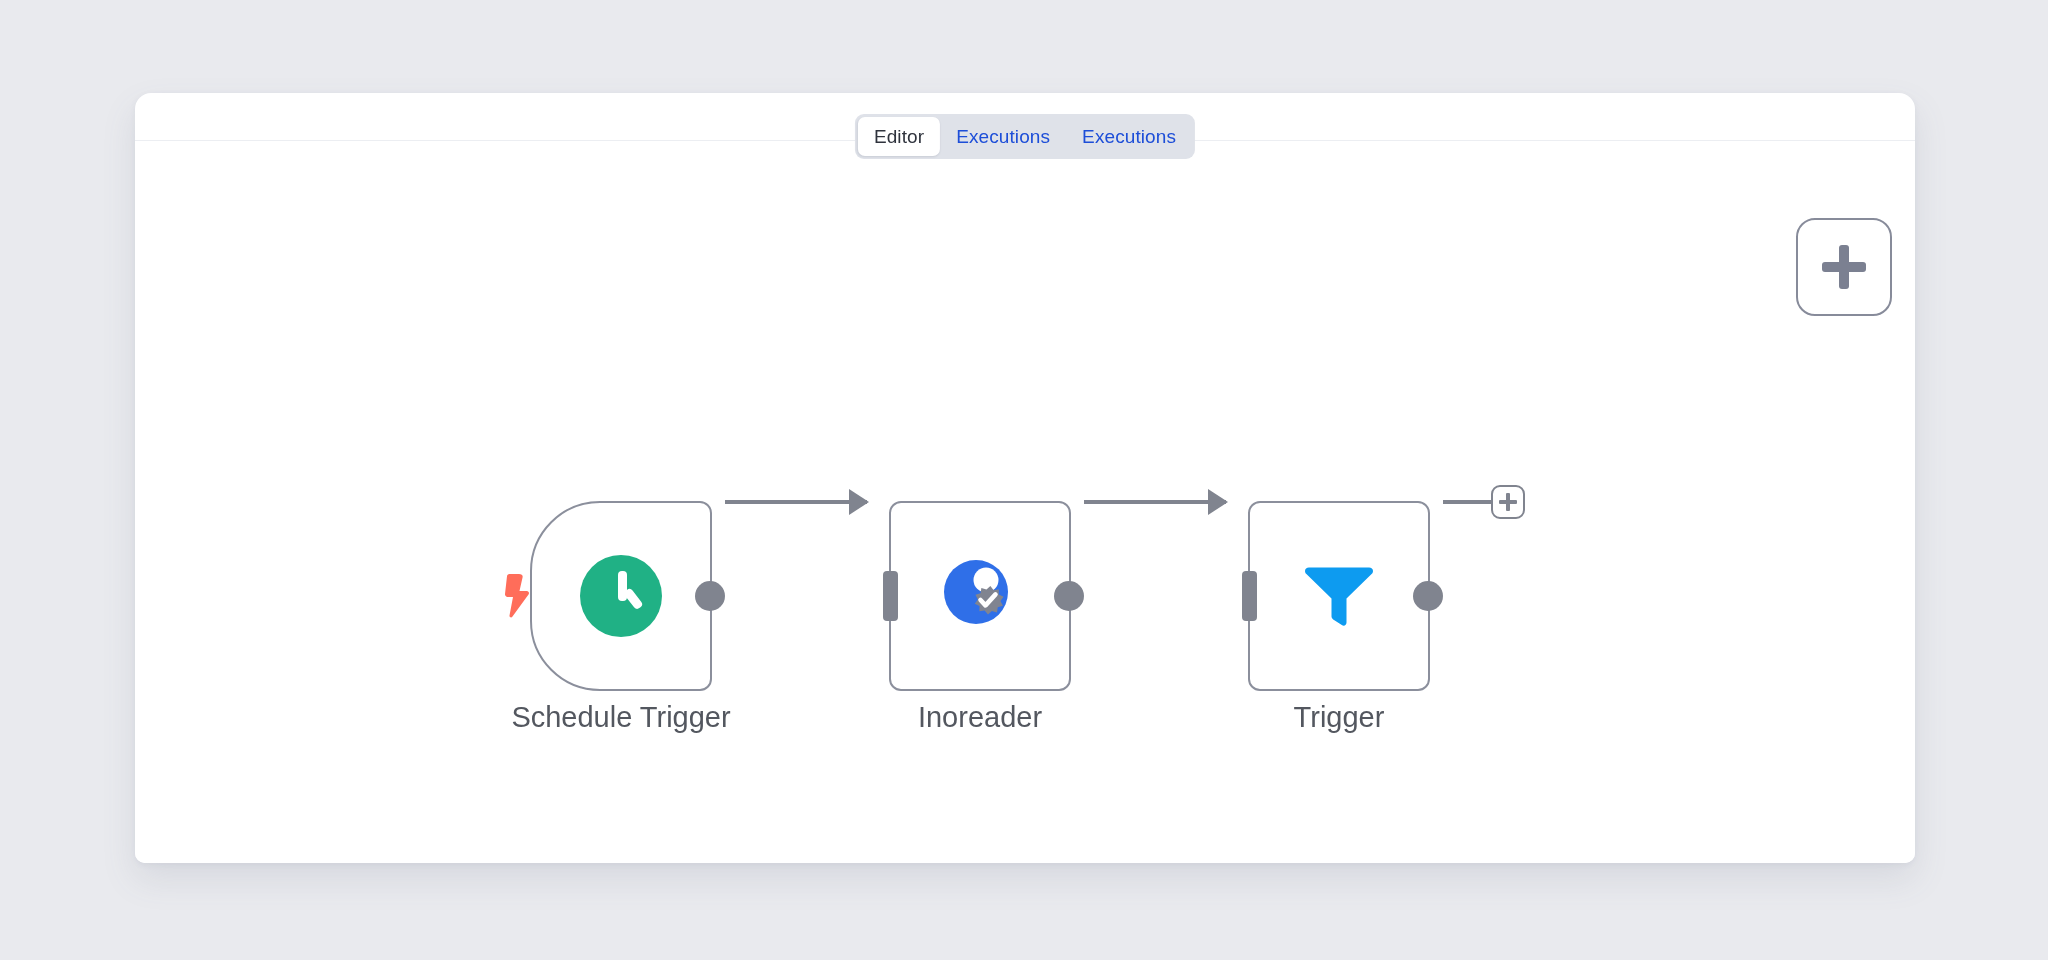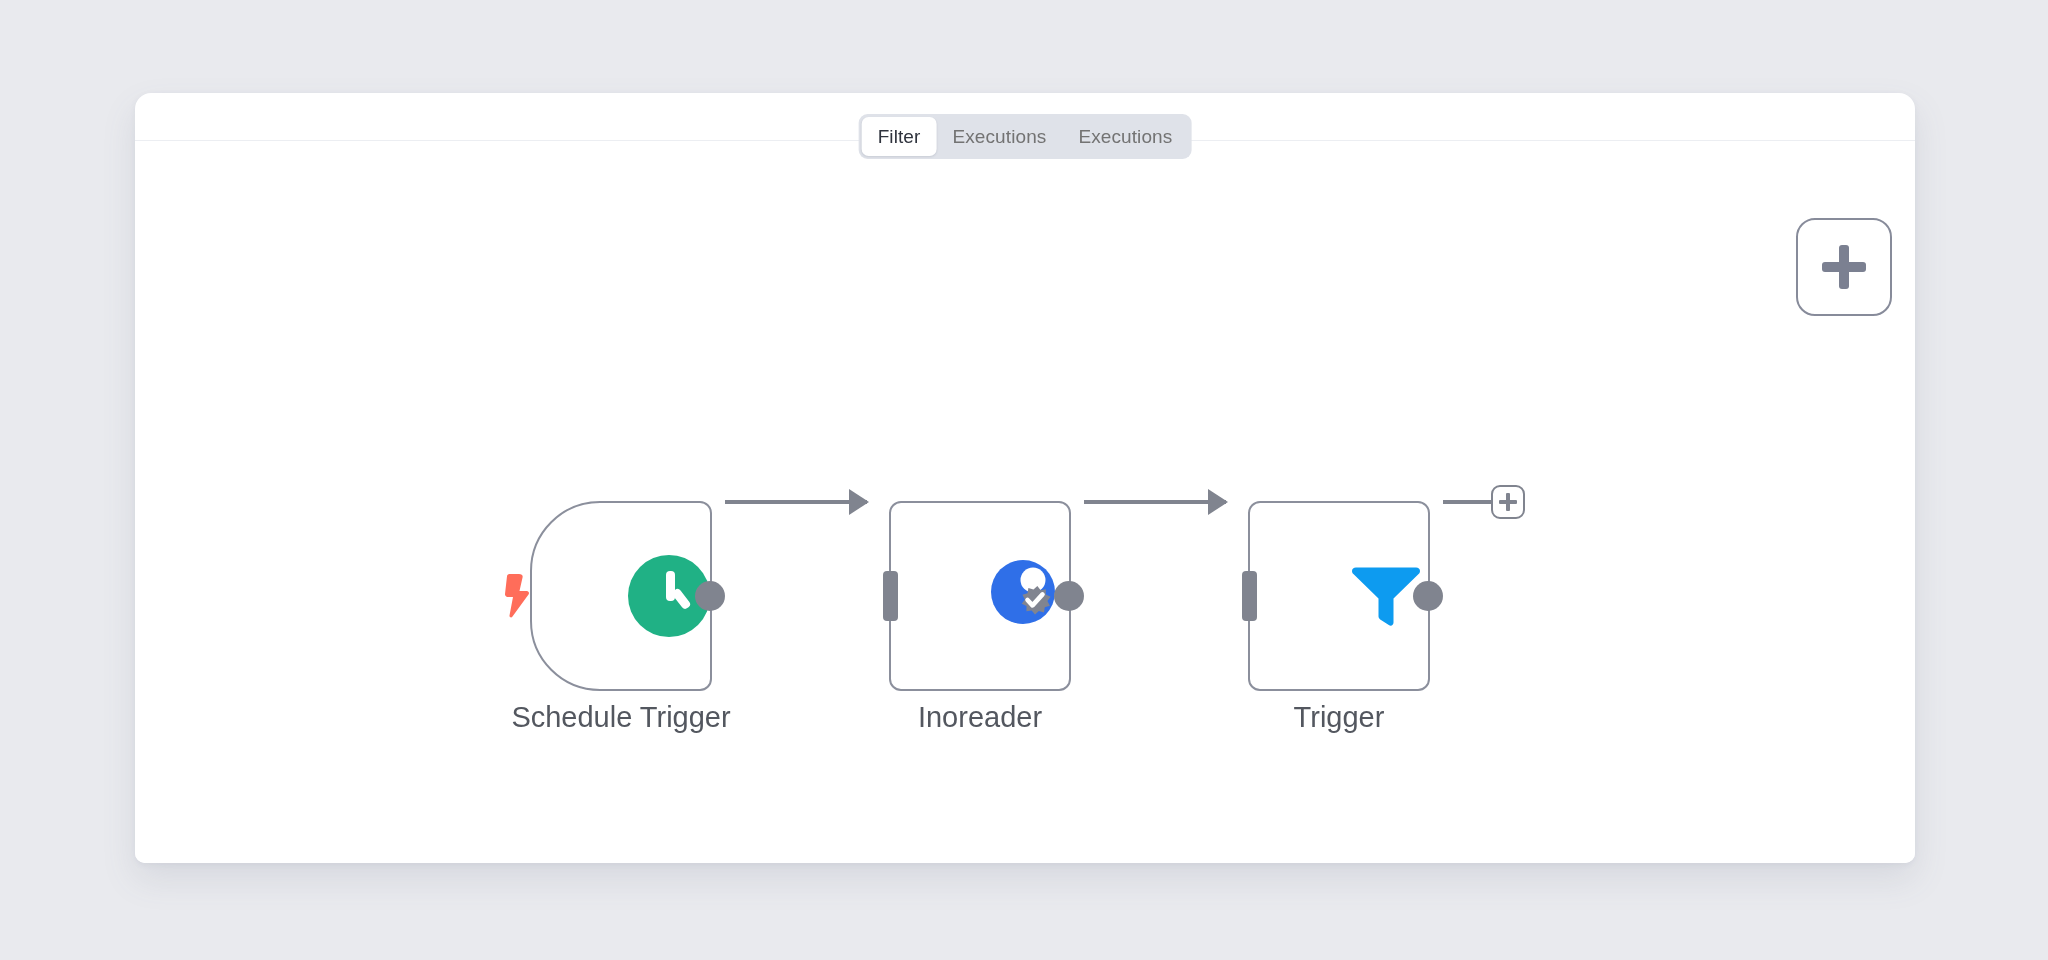--- a/index.html
+++ b/index.html
@@ -48,21 +48,21 @@
     align-items: center;
     background: #dfe2e9;
     border-radius: 9px;
     padding: 3px;
     gap: 0px;
     z-index: 5;
   }
   .tab {
     font-size: 19px;
     line-height: 1;
-    color: #737373;
+    color: #1d4ed8;
     padding: 10px 16px;
     border-radius: 7px;
     white-space: nowrap;
     cursor: pointer;
     letter-spacing: 0.1px;
   }
   .tab.active {
     background: #ffffff;
     color: #2f333d;
     box-shadow: 0 1px 2px rgba(50, 60, 80, 0.12);
@@ -112,21 +112,21 @@
   
   .node {
     position: absolute;
     width: 182px;
     height: 190px;
     background: #ffffff;
     border: 2.5px solid #8b8f9c;
     box-sizing: border-box;
     display: flex;
     align-items: center;
-    justify-content: flex-end;
+    justify-content: center;
     cursor: pointer;
   }
   .node.trigger {
     border-radius: 70px 12px 12px 70px;
   }
   .node.standard {
     border-radius: 12px;
   }
 
   .node-schedule { left: 395px; top: 360px; }
@@ -270,21 +270,21 @@
     left: 0; top: 0; right: 0; bottom: 0;
   }
 </style>
 </head>
 <body>
 
 <div class="app-panel">
 
   <div class="panel-header">
     <div class="tab-group">
-      <div class="tab active">Filter</div>
+      <div class="tab active">Editor</div>
       <div class="tab">Executions</div>
       <div class="tab">Executions</div>
     </div>
   </div>
 
   <div class="canvas">
 
     <div class="add-node-button">
       <span class="plus-big"></span>
     </div>

